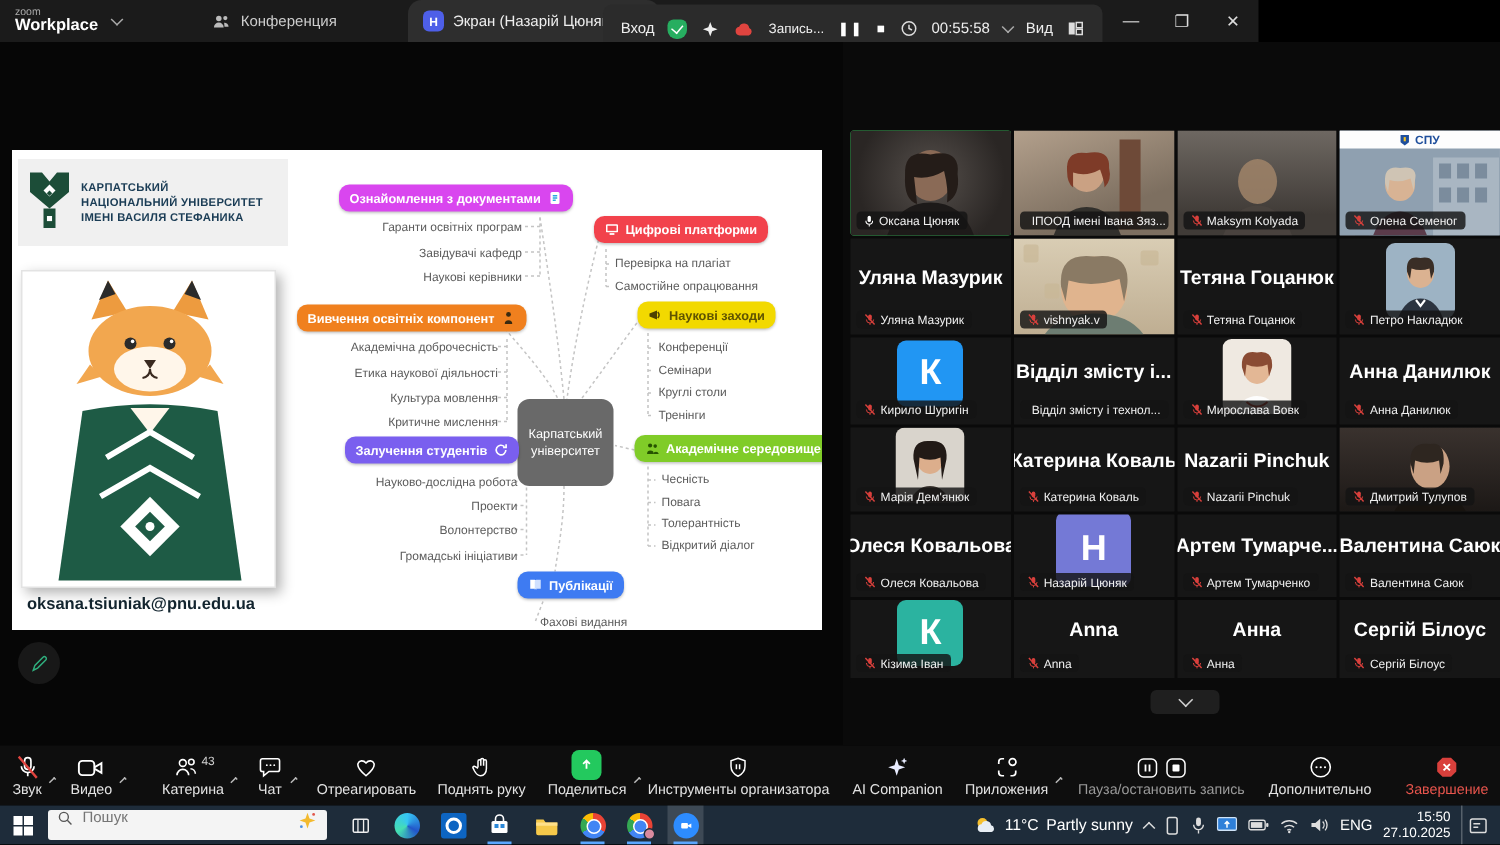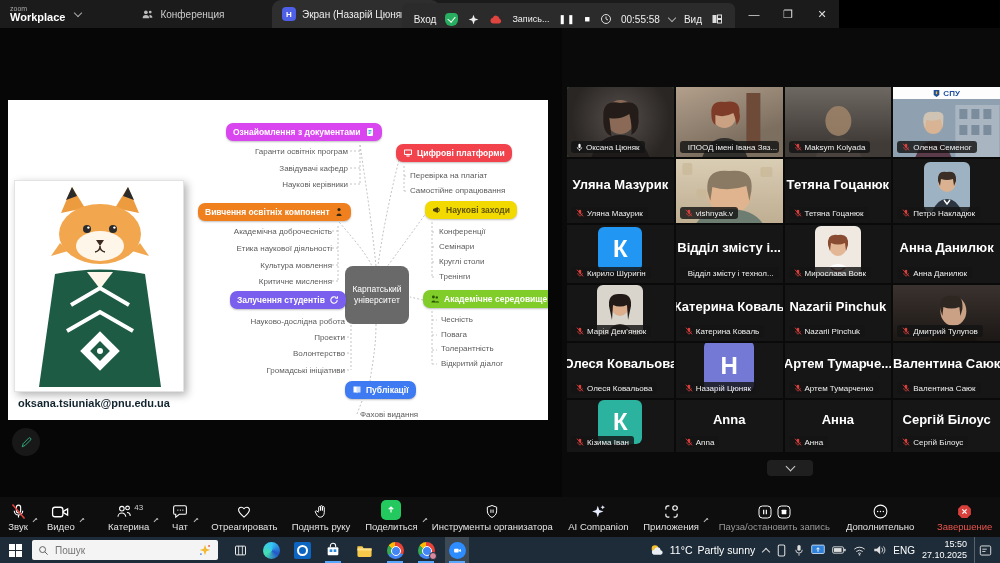--- a/index.html
+++ b/index.html
@@ -98,21 +98,21 @@
   .gray-label{color:#9a9a9a}
   .red-label{color:#e8554d}
   .sp{flex:1}
 
   
   .taskbar{position:absolute;left:0;top:537px;width:1000px;height:26px;background:#1e2c3a;
     display:flex;align-items:center;color:#fff}
   .tk-start{width:30px;height:26px;display:flex;align-items:center;justify-content:center}
   .win-logo{display:grid;grid-template-columns:6px 6px;grid-template-rows:6px 6px;gap:1px}
   .win-logo i{background:#fff}
-  .tk-search{width:186px;height:20px;background:#f4f4f4;border-radius:2px;display:flex;align-items:center;
+  .tk-search{width:186px;height:20px;background:#f4f4f4;border-radius:2px;display:flex;align-items:flex-start;
     gap:6px;padding:0 6px;margin-left:2px}
   .tk-search input{border:none;outline:none;background:transparent;font-size:10px;color:#444;width:110px;
     font-family:"Liberation Sans",sans-serif}
   .tk-icons{display:flex;align-items:center;gap:7px;margin-left:10px}
   .tk-app{position:relative;width:24px;height:26px;display:flex;align-items:center;justify-content:center}
   .tk-app.running::after{content:"";position:absolute;left:4px;right:4px;bottom:0;height:2px;background:#5aa7ff}
   .tk-app.active{background:rgba(255,255,255,.14)}
   .chrome-ball{width:17px;height:17px;border-radius:50%;
     background:conic-gradient(#ea4335 0 33%,#4285f4 33% 66%,#34a853 66% 85%,#fbbc05 85% 100%);position:relative}
   .chrome-ball::after{content:"";position:absolute;left:4.5px;top:4.5px;width:8px;height:8px;border-radius:50%;
@@ -180,20 +180,34 @@
       <span>❐</span>
       <span>✕</span>
     </div>
   </header>
 
   <main class="stage">
 
     <section class="share">
       <div class="slide">
 
+        <div class="uni-header">
+          <svg width="30" height="42" viewBox="0 0 30 42">
+            <path d="M2,1 L10,1 L15,7 L20,1 L28,1 L28,14 L15,25 L2,14 Z" fill="#1c4d38"></path>
+            <path d="M15,9 l4,4 -4,4 -4,-4 Z" fill="#fff"></path>
+            <path d="M15,13 l1.8,1.8 -1.8,1.8 -1.8,-1.8 Z" fill="#1c4d38"></path>
+            <rect x="11" y="25" width="8" height="13" fill="#1c4d38"></rect>
+            <rect x="13.3" y="30" width="3.4" height="3.4" fill="#fff"></rect>
+          </svg>
+          <div class="uni-name">
+            <div>КАРПАТСЬКИЙ</div>
+            <div>НАЦІОНАЛЬНИЙ УНІВЕРСИТЕТ</div>
+            <div>ІМЕНІ ВАСИЛЯ СТЕФАНИКА</div>
+          </div>
+        </div>
 
         <div class="mascot-card">
           <svg width="170" height="212" viewBox="0 0 170 212">
             <polygon points="46,32 57,6 70,27" fill="#ED9B3F"></polygon>
               <polygon points="57,6 62,15 51,19" fill="#2b2b2b"></polygon>
             <polygon points="100,27 113,6 124,32" fill="#ED9B3F"></polygon>
               <polygon points="113,6 119,19 108,15" fill="#2b2b2b"></polygon>
             <ellipse cx="85" cy="53" rx="41" ry="30" fill="#F2A74F"></ellipse>
             <polygon points="45,62 36,75 53,70" fill="#F2A74F"></polygon>
             <polygon points="125,62 134,75 117,70" fill="#F2A74F"></polygon>

